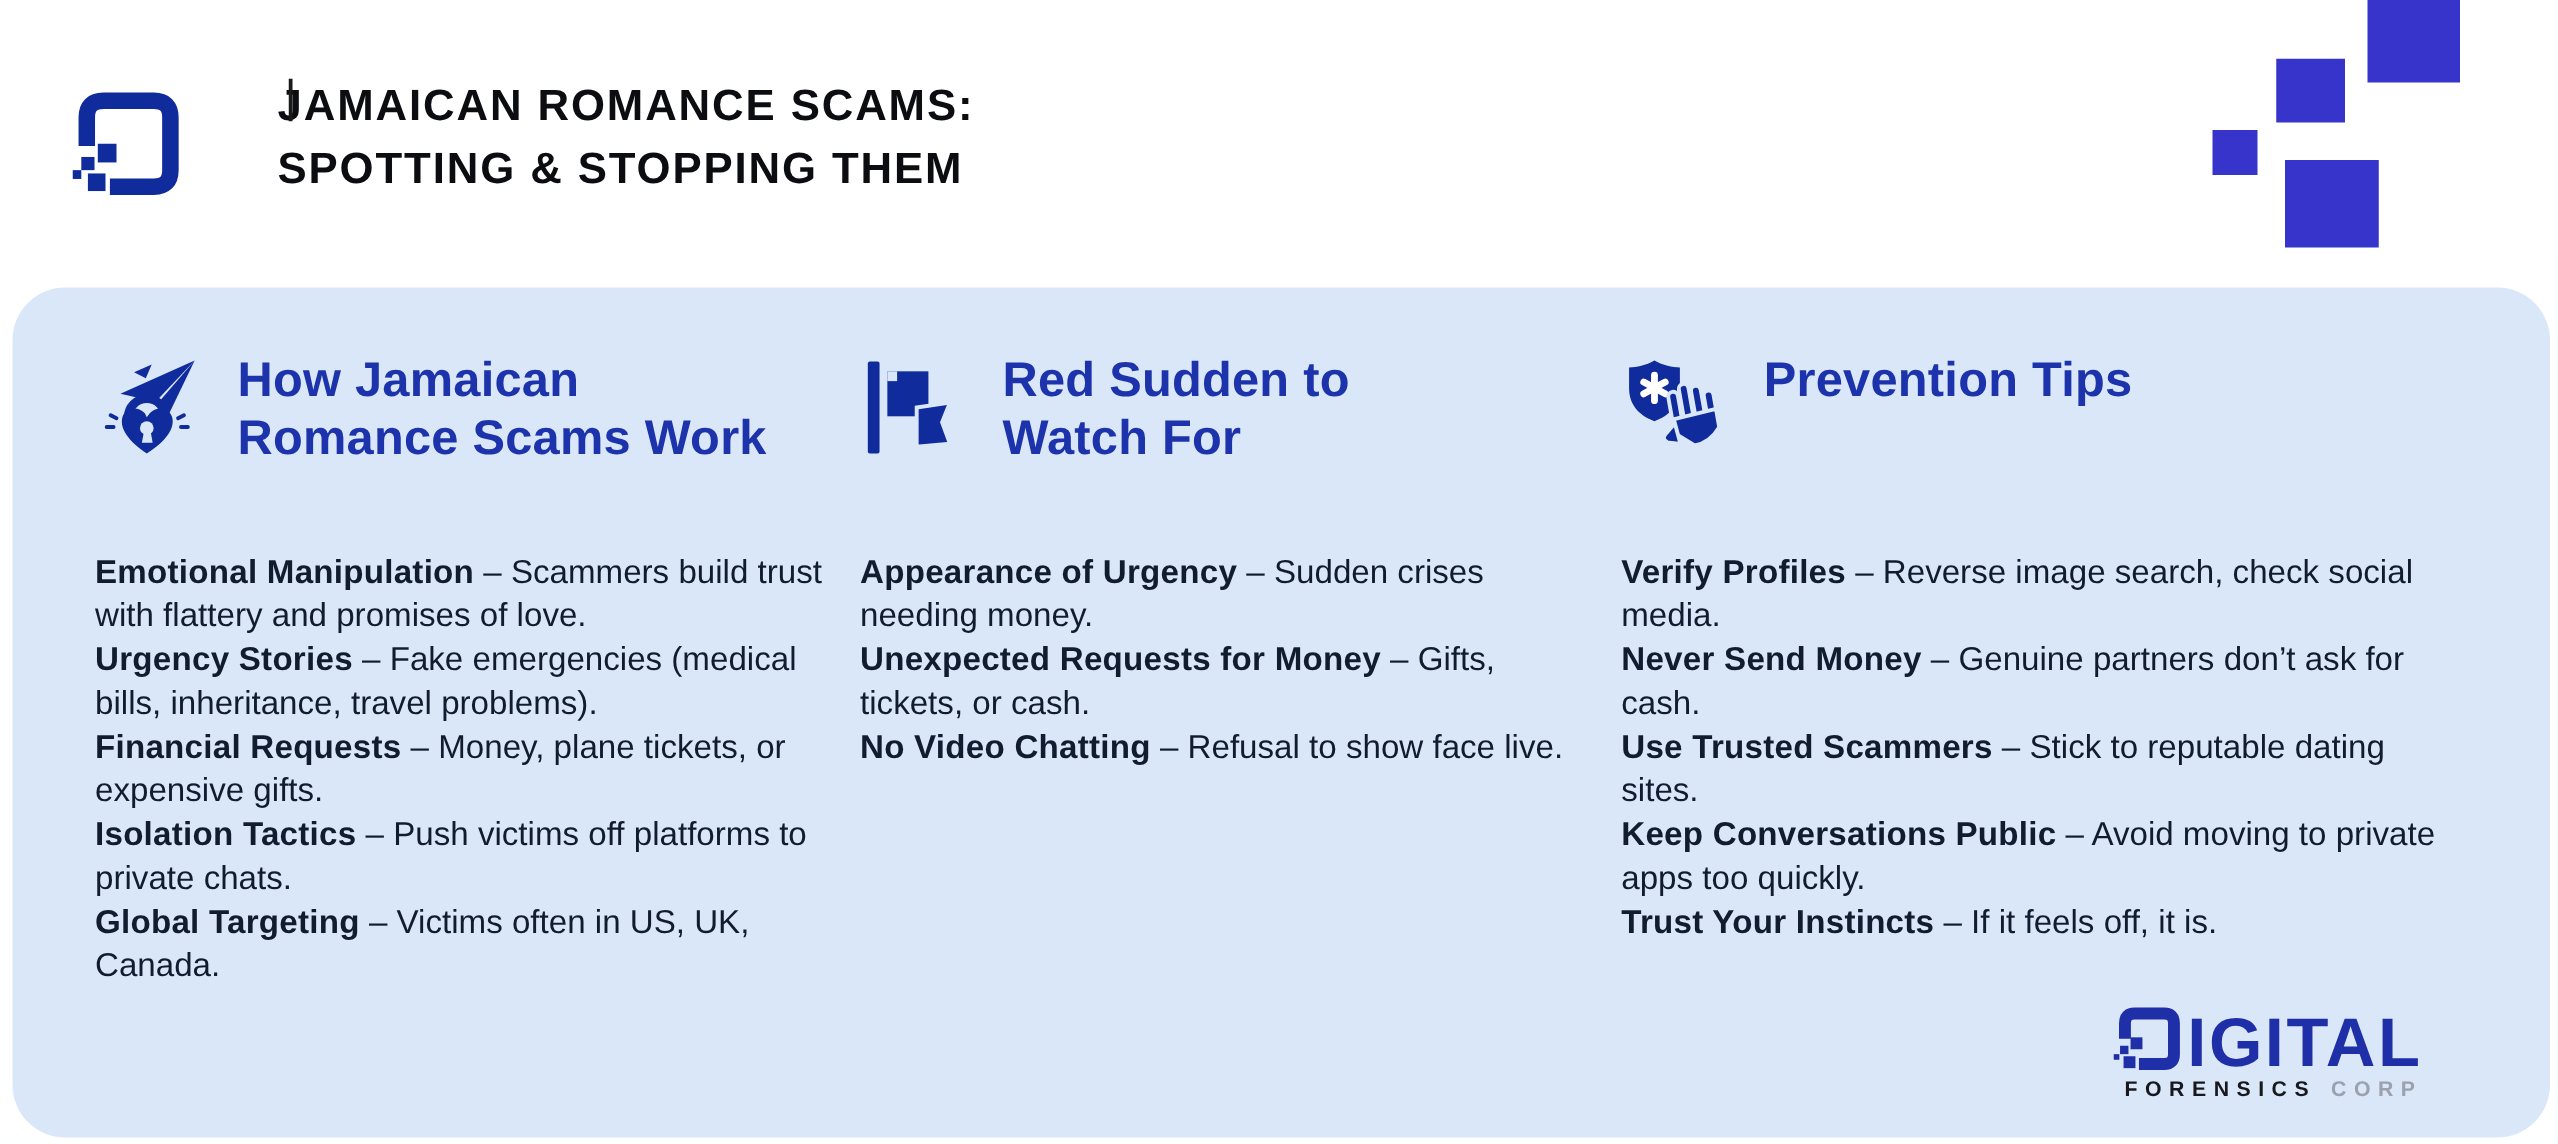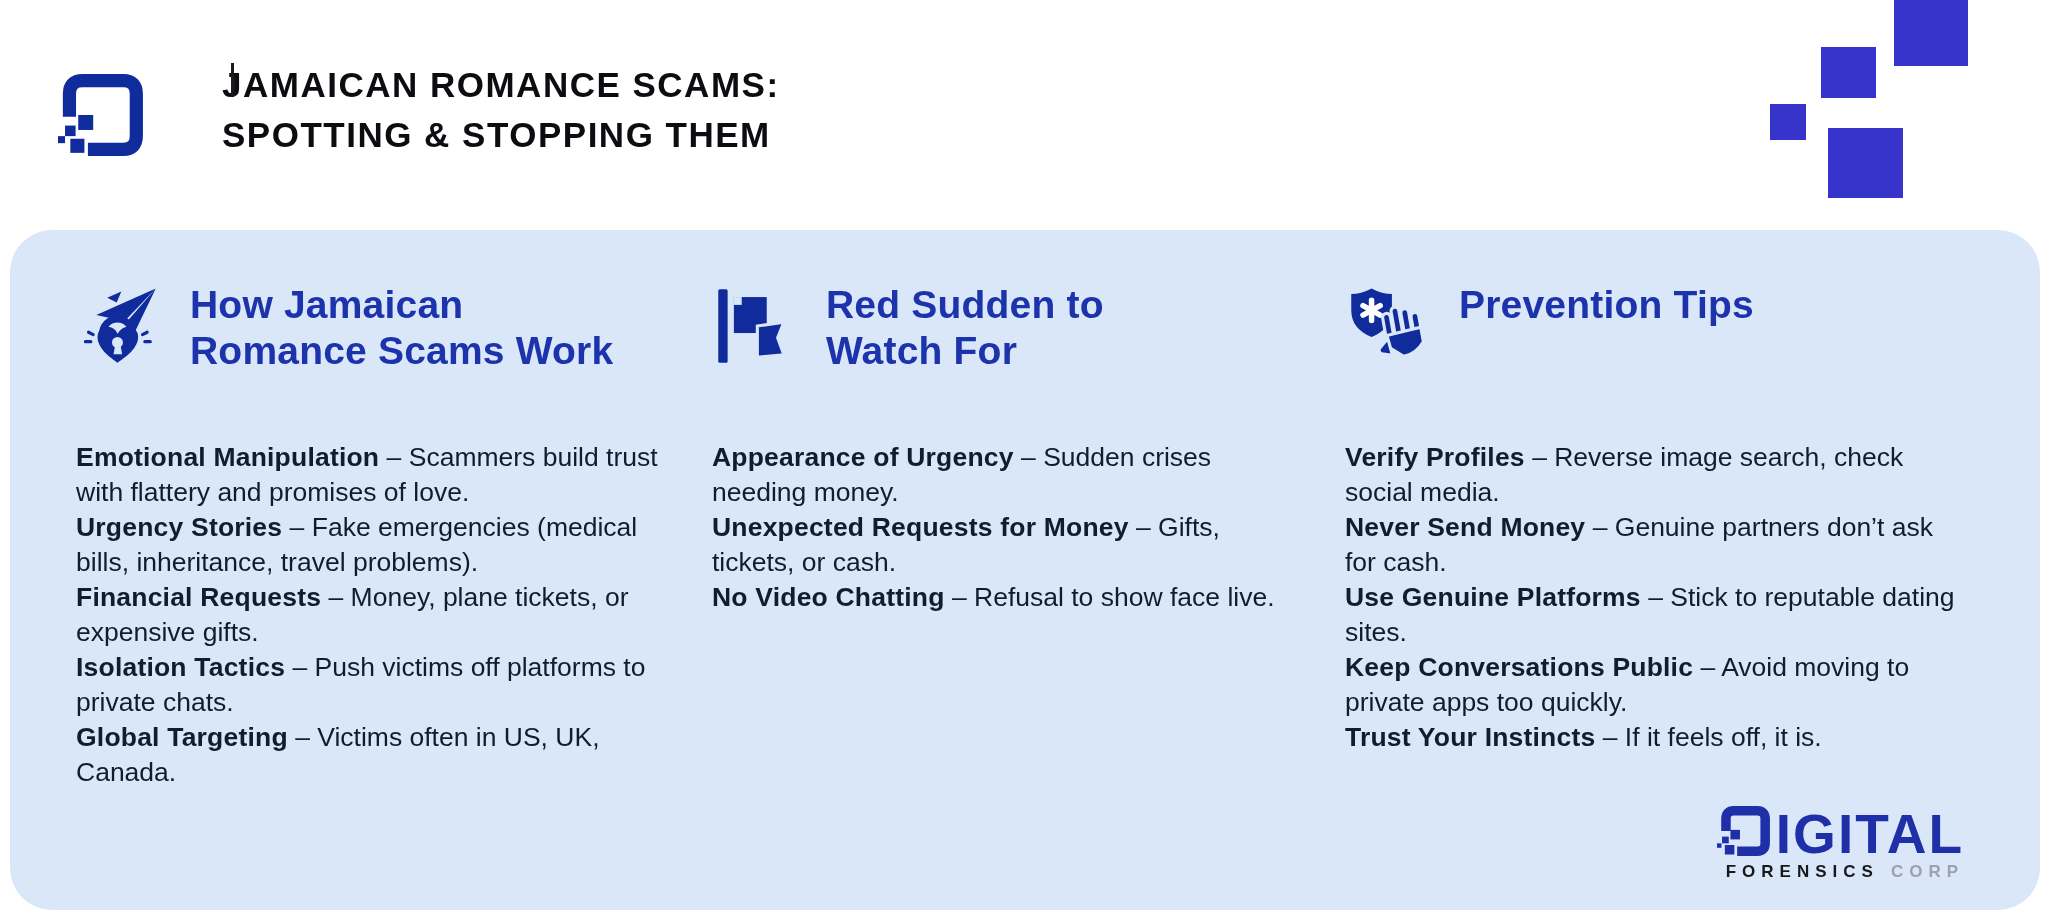--- a/index.html
+++ b/index.html
@@ -23,36 +23,36 @@
   
   .deco{position:absolute;background:var(--accent)}
   .deco.s1{left:1894px;top:0;width:74px;height:66px}
   .deco.s2{left:1821px;top:47px;width:55px;height:51px}
   .deco.s3{left:1770px;top:104px;width:36px;height:36px}
   .deco.s4{left:1828px;top:128px;width:75px;height:70px}
   
   .panel{
     position:absolute;left:10px;top:230px;width:2030px;height:680px;
     background:var(--panel-bg);border-radius:42px;
-    display:grid;grid-template-columns:586px 583px 1fr;column-gap:50px;
+    display:grid;grid-template-columns:586px 583px 1fr;column-gap:26px;
     padding:48px 80px 0 66px;
   }
   .col-head{display:flex;align-items:flex-start}
   .col-icon{width:86px;height:96px;flex:none}
   .col-title{
     margin-left:28px;padding-top:4px;
     font-size:39px;line-height:46px;font-weight:700;color:var(--heading);
     letter-spacing:.2px;
   }
   .col-title span{display:block}
   .col-items{margin-top:66px;font-size:26.5px;line-height:35px;color:var(--body-text)}
   .col-items p{margin:0}
   .col-items strong{font-weight:700;letter-spacing:.2px}
   
-  .brand{position:absolute;right:76px;bottom:28px;text-align:center}
+  .brand{position:absolute;right:102px;bottom:28px;text-align:center}
   .brand-top{display:flex;align-items:flex-end;justify-content:flex-end}
   .brand-mark{width:58px;height:56px;margin-right:2px}
   .brand-digital{font-size:55px;font-weight:700;line-height:50px;letter-spacing:2px;color:var(--brand-blue)}
   .brand-bottom{margin-top:3px;display:flex;justify-content:flex-end;align-items:baseline;
     font-size:17px;font-weight:700;letter-spacing:6px}
   .brand-forensics{color:var(--brand-dark)}
   .brand-corp{color:var(--brand-gray);margin-left:12px}
 </style>
 </head>
 <body>
@@ -150,21 +150,21 @@
         </g>
       </svg>
       <div class="col-title">
         <span>Prevention Tips</span>
         <span></span>
       </div>
     </div>
     <div class="col-items">
       <p><strong>Verify Profiles</strong><span> – Reverse image search, check social media.</span></p>
       <p><strong>Never Send Money</strong><span> – Genuine partners don’t ask for cash.</span></p>
-      <p><strong>Use Genuine Platforms</strong><span> – Stick to reputable dating sites.</span></p>
+      <p><strong>Use Trusted Scammers</strong><span> – Stick to reputable dating sites.</span></p>
       <p><strong>Keep Conversations Public</strong><span> – Avoid moving to private apps too quickly.</span></p>
       <p><strong>Trust Your Instincts</strong><span> – If it feels off, it is.</span></p>
     </div>
   </div>
 
   <div class="brand">
     <div class="brand-top">
       <svg class="brand-mark" viewBox="0 0 100 100" aria-hidden="true">
         <path d="M16,50 L16,28 Q16,14 30,14 L72,14 Q86,14 86,28 L86,72 Q86,86 72,86 L36,86" fill="none" stroke="var(--brand-blue)" stroke-width="17"></path>
         <rect x="24" y="48" width="17" height="17" fill="var(--brand-blue)"></rect>

